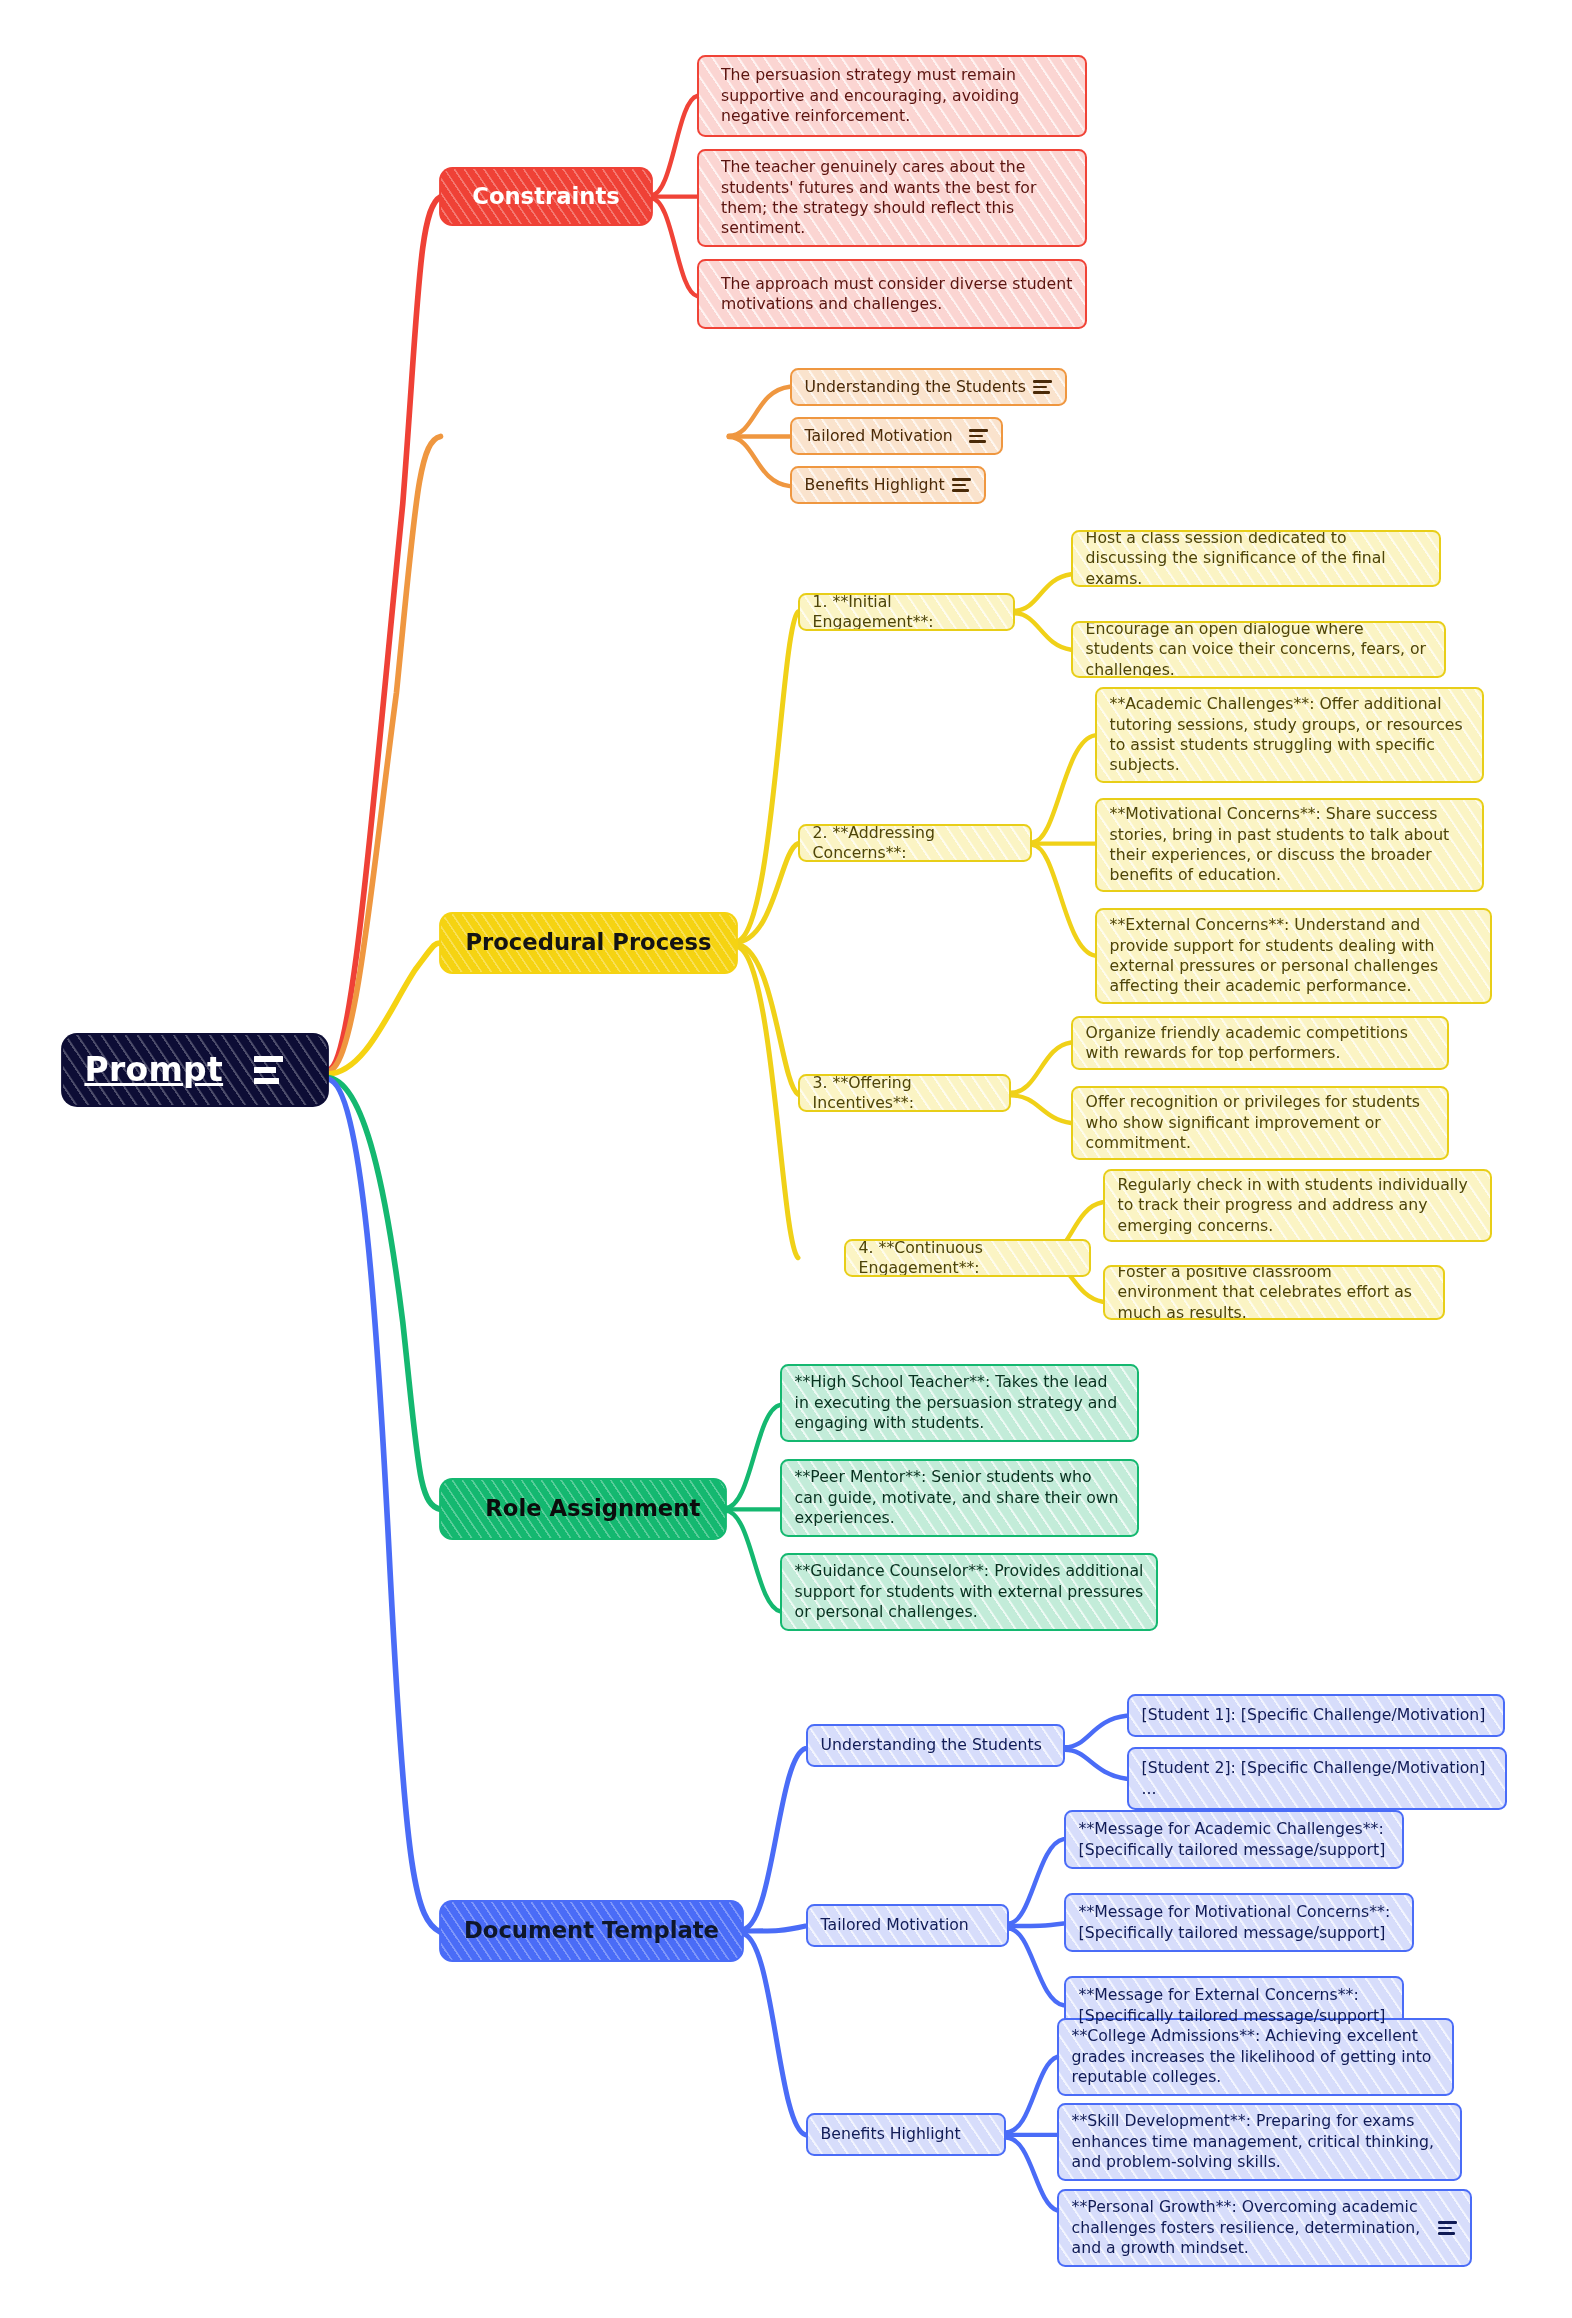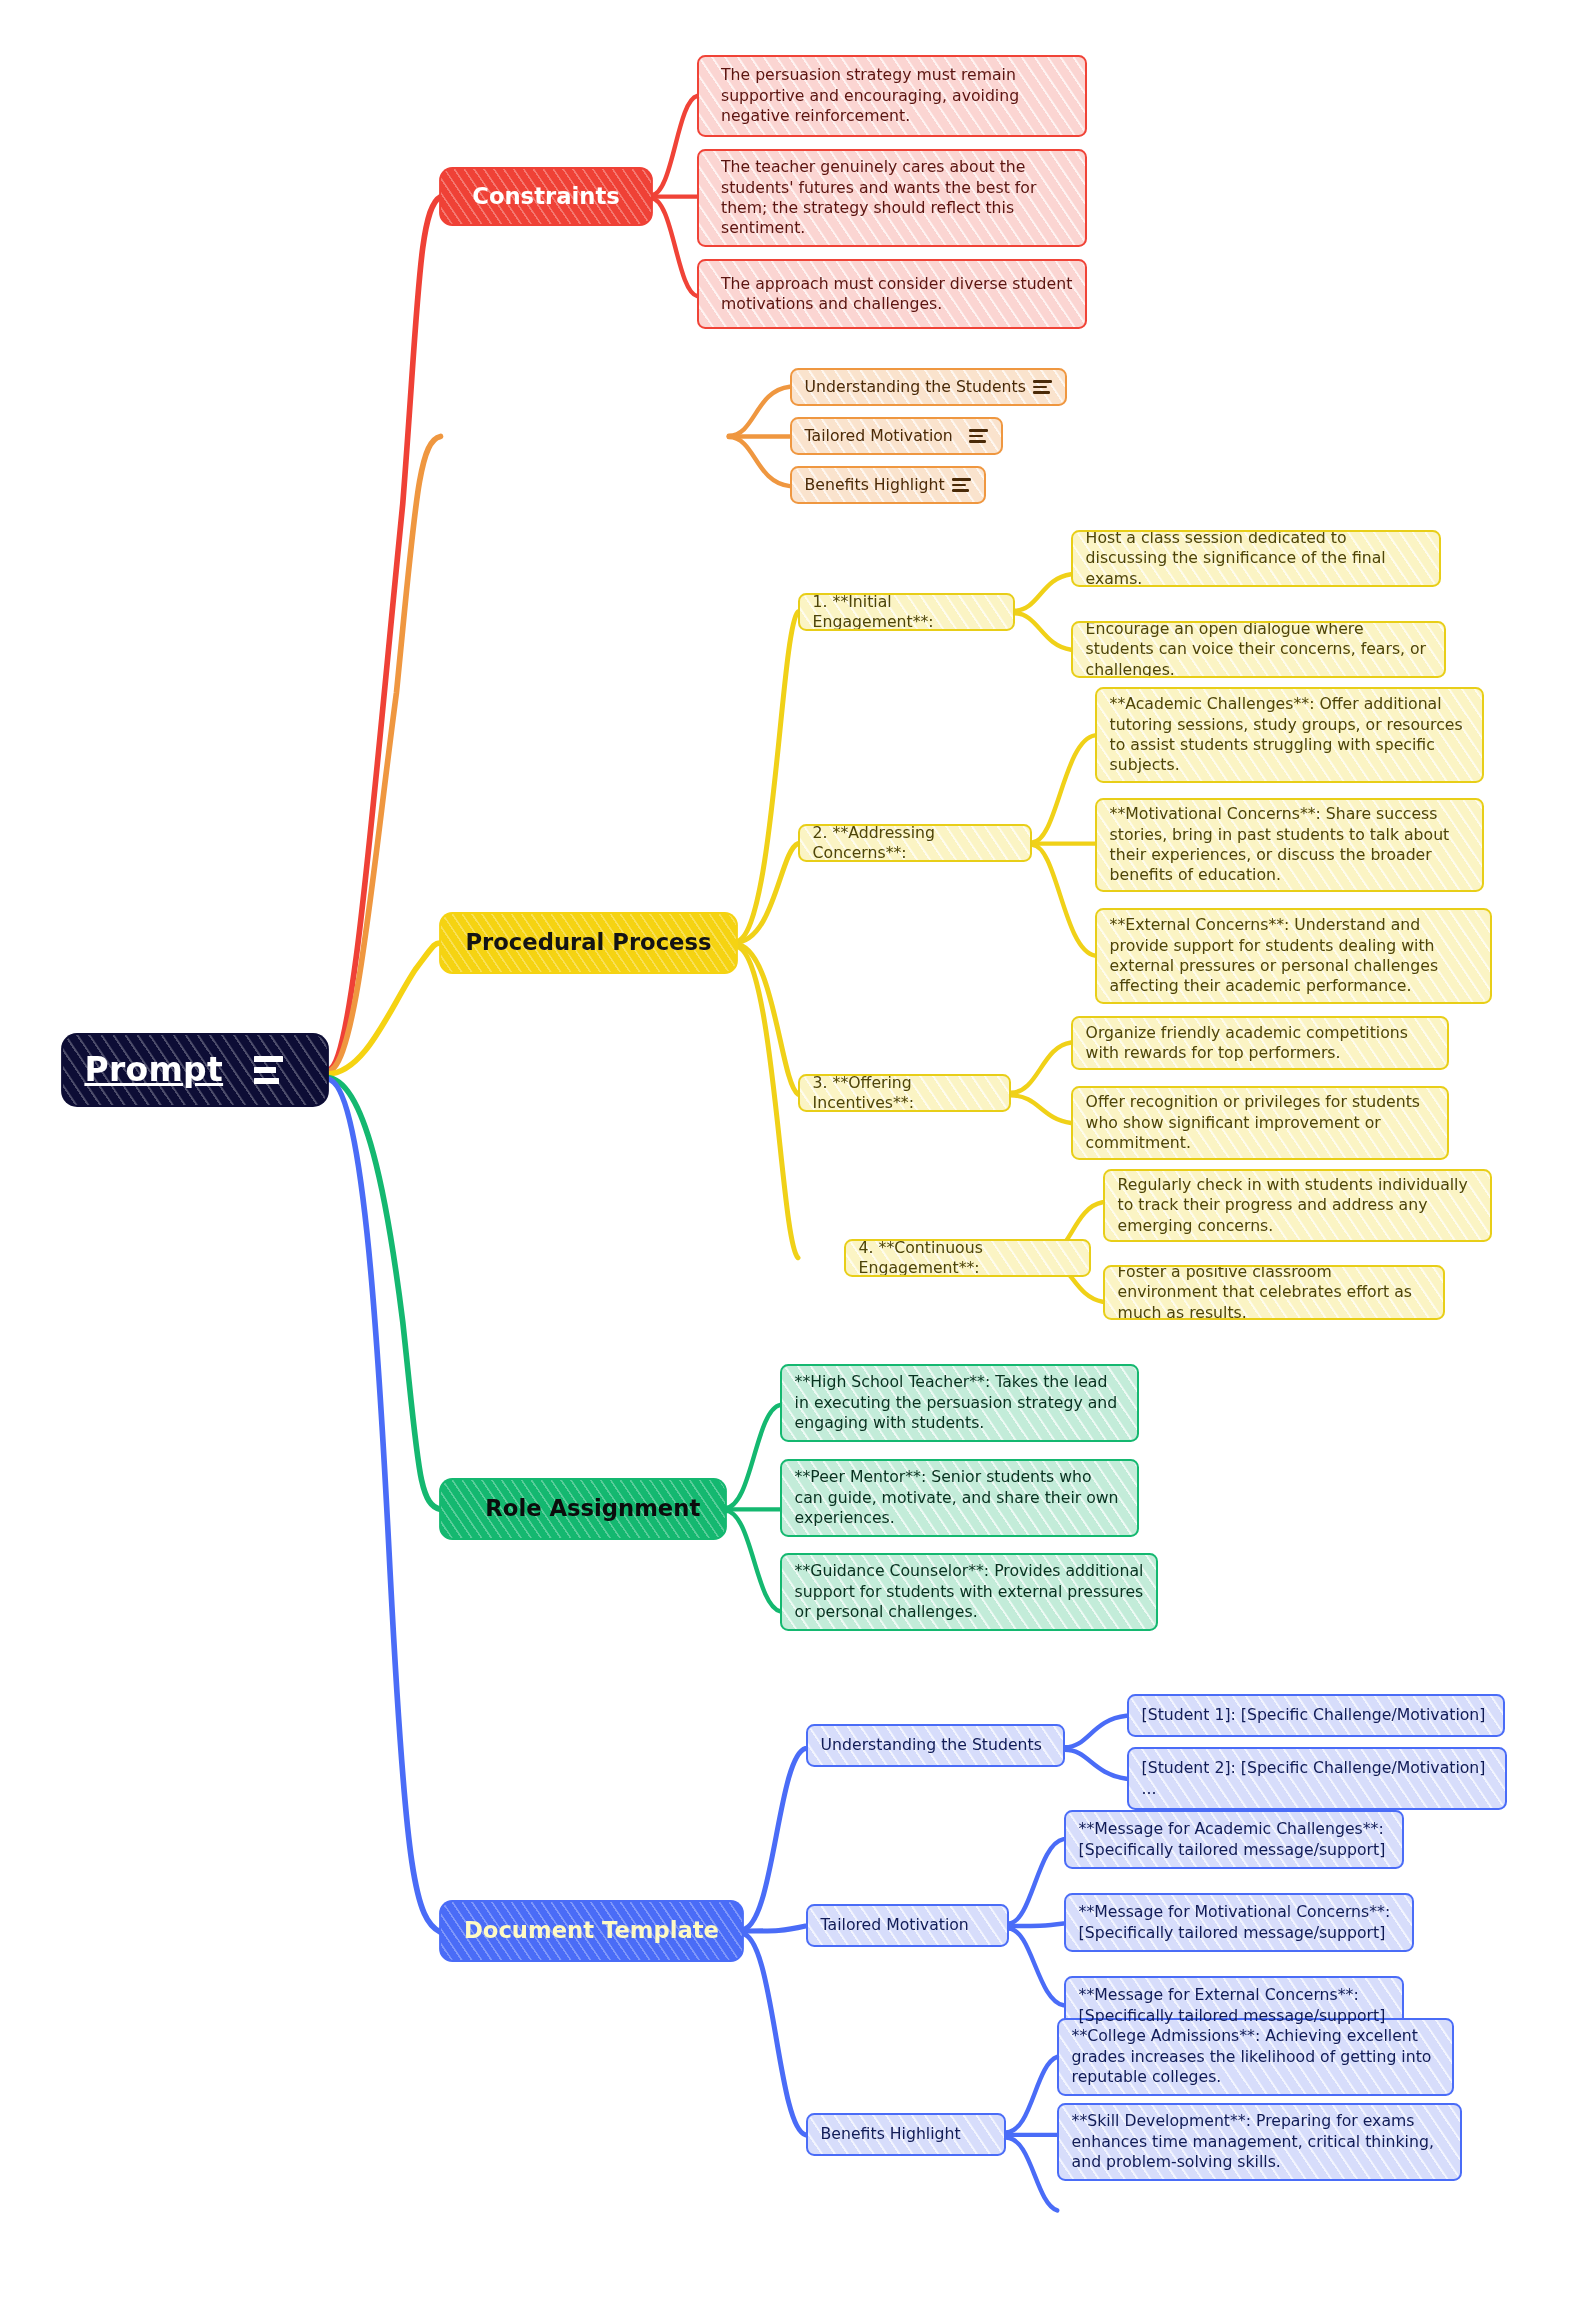--- a/index.html
+++ b/index.html
@@ -68,21 +68,21 @@
     padding:0 16.4px;
     border-radius:11.3px;
     justify-content:center;
     overflow:hidden;
     text-align:center;
   }
   .branch.red   {background:#ef4136;color:#ffffff;box-shadow:0 0 0 1.9px #ef4136;}
   .branch.orange{background:#ef9740;color:#1a1a1a;box-shadow:0 0 0 1.9px #ef9740;}
   .branch.yellow{background:#f5d312;color:#141414;box-shadow:0 0 0 1.9px #f5d312;}
   .branch.green {background:#14b870;color:#0c0c0c;box-shadow:0 0 0 1.9px #14b870;}
-  .branch.blue  {background:#4a6cf7;color:#fef9c3;box-shadow:0 0 0 1.9px #4a6cf7;}
+  .branch.blue  {background:#4a6cf7;color:#0f172a;box-shadow:0 0 0 1.9px #4a6cf7;}
 
   
   .leaf{
     font-size:15.7px;
     padding:8.8px 12.6px;
     border-radius:8.2px;
     border:2.5px solid transparent;
     align-items:center;
     overflow:hidden;
   }
@@ -376,15 +376,20 @@
     <span class="txt">Benefits Highlight</span>
   </div>
   <div class="node leaf blue" style="left:1057px; top:2018px; width:397px; height:78px;">
     <span class="hatch light"></span>
     <span class="txt">**College Admissions**: Achieving excellent grades increases the likelihood of getting into reputable colleges.</span>
   </div>
   <div class="node leaf blue" style="left:1057px; top:2103px; width:405px; height:78px;">
     <span class="hatch light"></span>
     <span class="txt">**Skill Development**: Preparing for exams enhances time management, critical thinking, and problem-solving skills.</span>
   </div>
+  <div class="node leaf blue" style="left:1057px; top:2189px; width:415px; height:78px;">
+    <span class="hatch light"></span>
+    <span class="txt">**Personal Growth**: Overcoming academic challenges fosters resilience, determination, and a growth mindset.</span>
+    <span class="hicon"><i></i><i></i><i></i></span>
+  </div>
 
 </div>
 
 
 </body></html>

